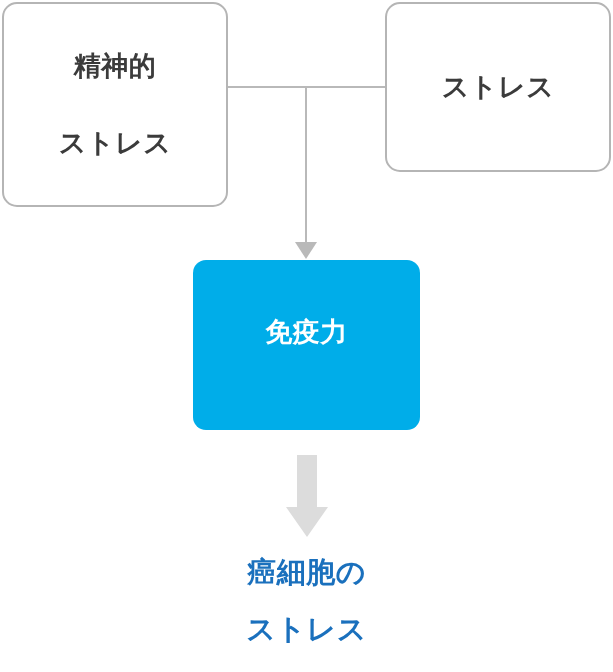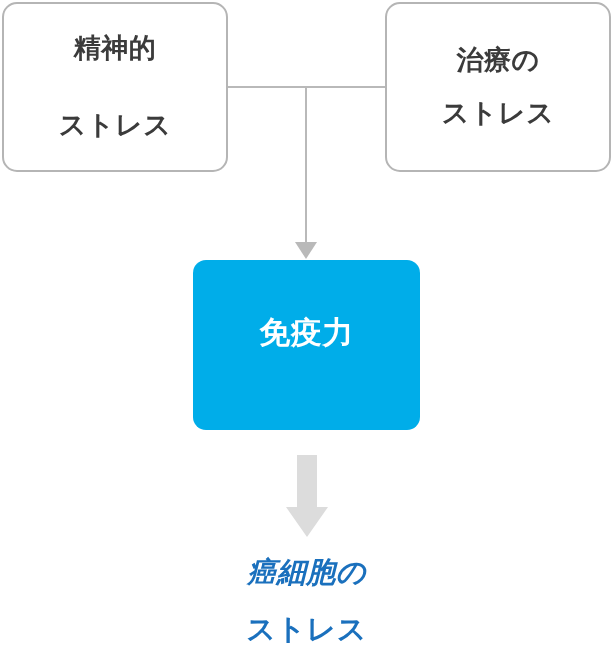--- a/index.html
+++ b/index.html
@@ -40,21 +40,21 @@
   .stress-box .line {
     color: #3b3b3b;
     font-weight: bold;
     font-size: 27px;
     line-height: 1;
     letter-spacing: 0.5px;
     white-space: nowrap;
   }
   .stress-box .line-1 { margin-bottom: 26px; }
 
-  #box-mental   { left: 2px;   top: 2px; width: 226px; height: 170px; gap: 24px; }
+  #box-mental   { left: 2px;   top: 2px; width: 226px; height: 205px; gap: 24px; }
   #box-treatment{ left: 385px; top: 2px; width: 226px; height: 170px; }
 
   
   .connector {
     position: absolute;
     background: #b9b9b9;
     z-index: 1;
   }
   #connector-horizontal {
     left: 228px;
@@ -91,21 +91,21 @@
     border-radius: 13px;
     display: flex;
     flex-direction: column;
     align-items: center;
     justify-content: center;
     z-index: 3;
   }
   #box-immunity .line {
     color: #ffffff;
     font-weight: bold;
-    font-size: 31px;
+    font-size: 27px;
     line-height: 1;
     letter-spacing: 0.5px;
     white-space: nowrap;
   }
   #box-immunity .line-1 { margin-bottom: 26px; }
 
   
   #block-arrow {
     position: absolute;
     left: 286px;
@@ -125,34 +125,33 @@
     z-index: 3;
   }
   #outcome-caption .line {
     color: #1a70bd;
     font-weight: bold;
     font-size: 29px;
     line-height: 1;
     letter-spacing: 0.5px;
     white-space: nowrap;
   }
-  #outcome-caption .line-1 { margin-bottom: 28px; font-style: italic; }
+  #outcome-caption .line-1 { margin-bottom: 28px; }
 </style>
 </head>
 <body>
 
 <div id="diagram">
 
   <div class="stress-box" id="box-mental">
     <div class="line line-1">精神的</div>
     <div class="line line-2">ストレス</div>
   </div>
 
   <div class="stress-box" id="box-treatment">
-    <div class="line line-1">治療の</div>
     <div class="line line-2">ストレス</div>
   </div>
 
   <div class="connector" id="connector-horizontal"></div>
   <div class="connector" id="connector-vertical"></div>
   <div id="connector-arrowhead"></div>
 
   <div id="box-immunity">
     <div class="line line-1">免疫力</div>
   </div>

